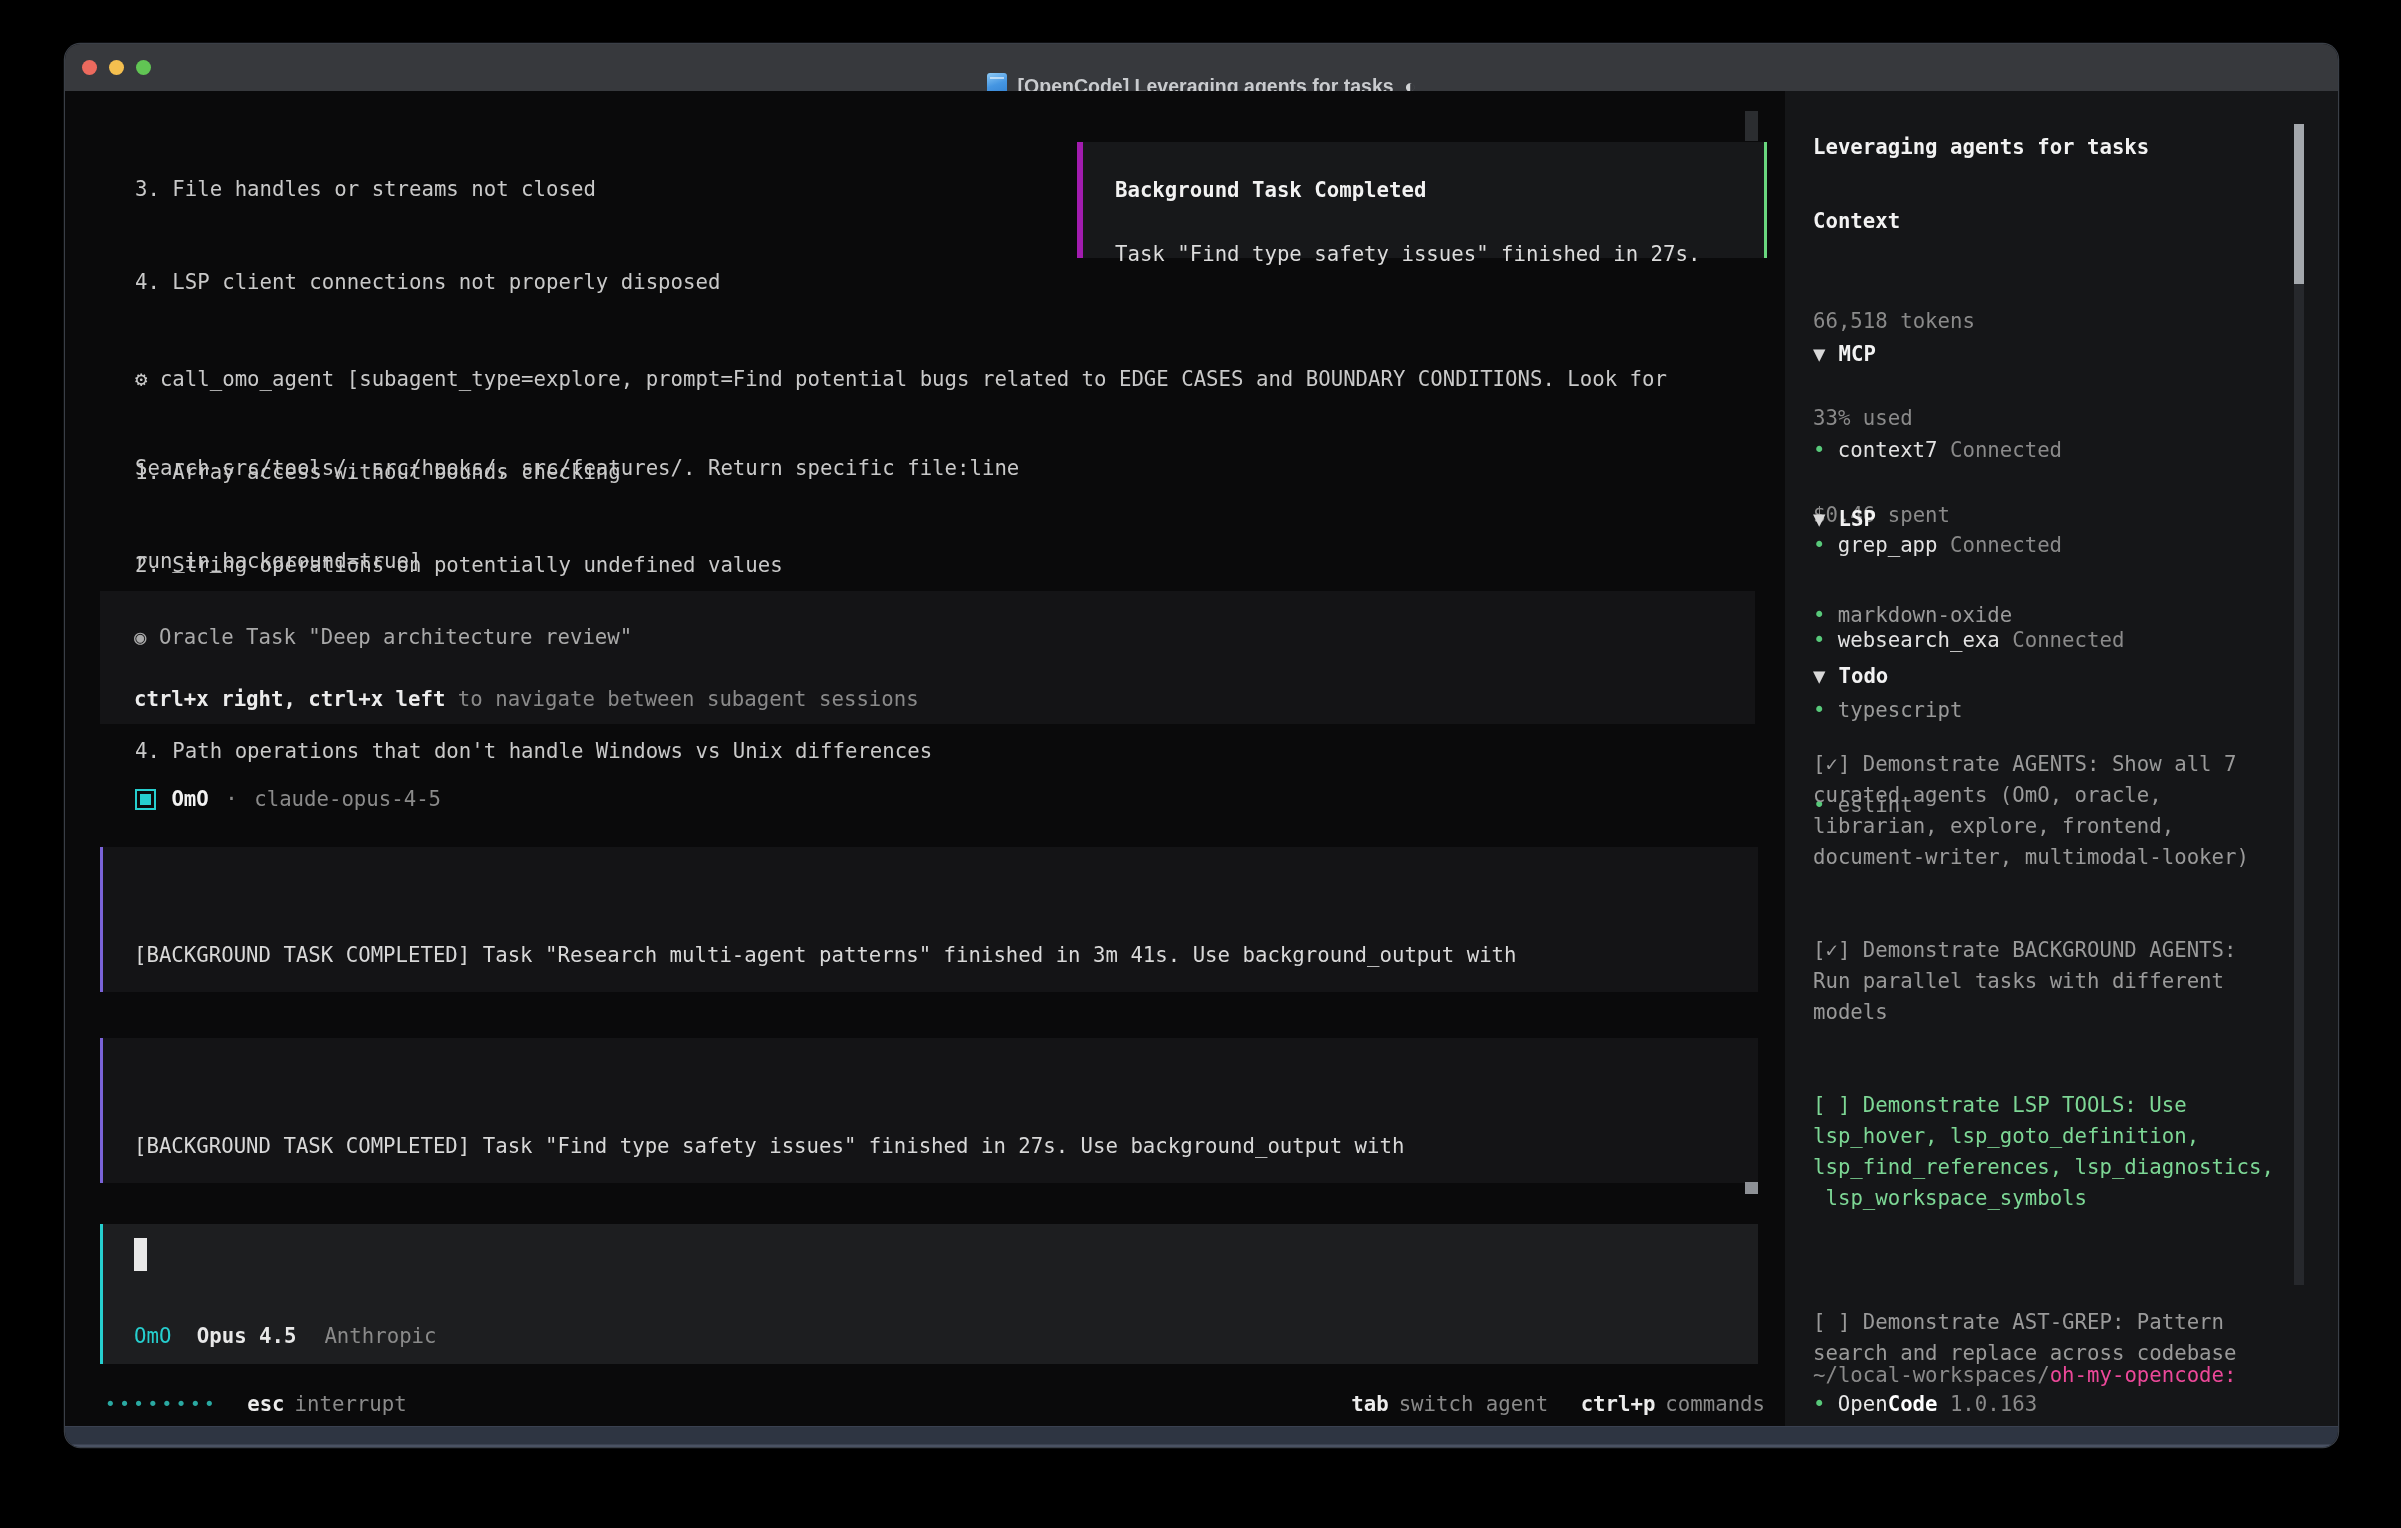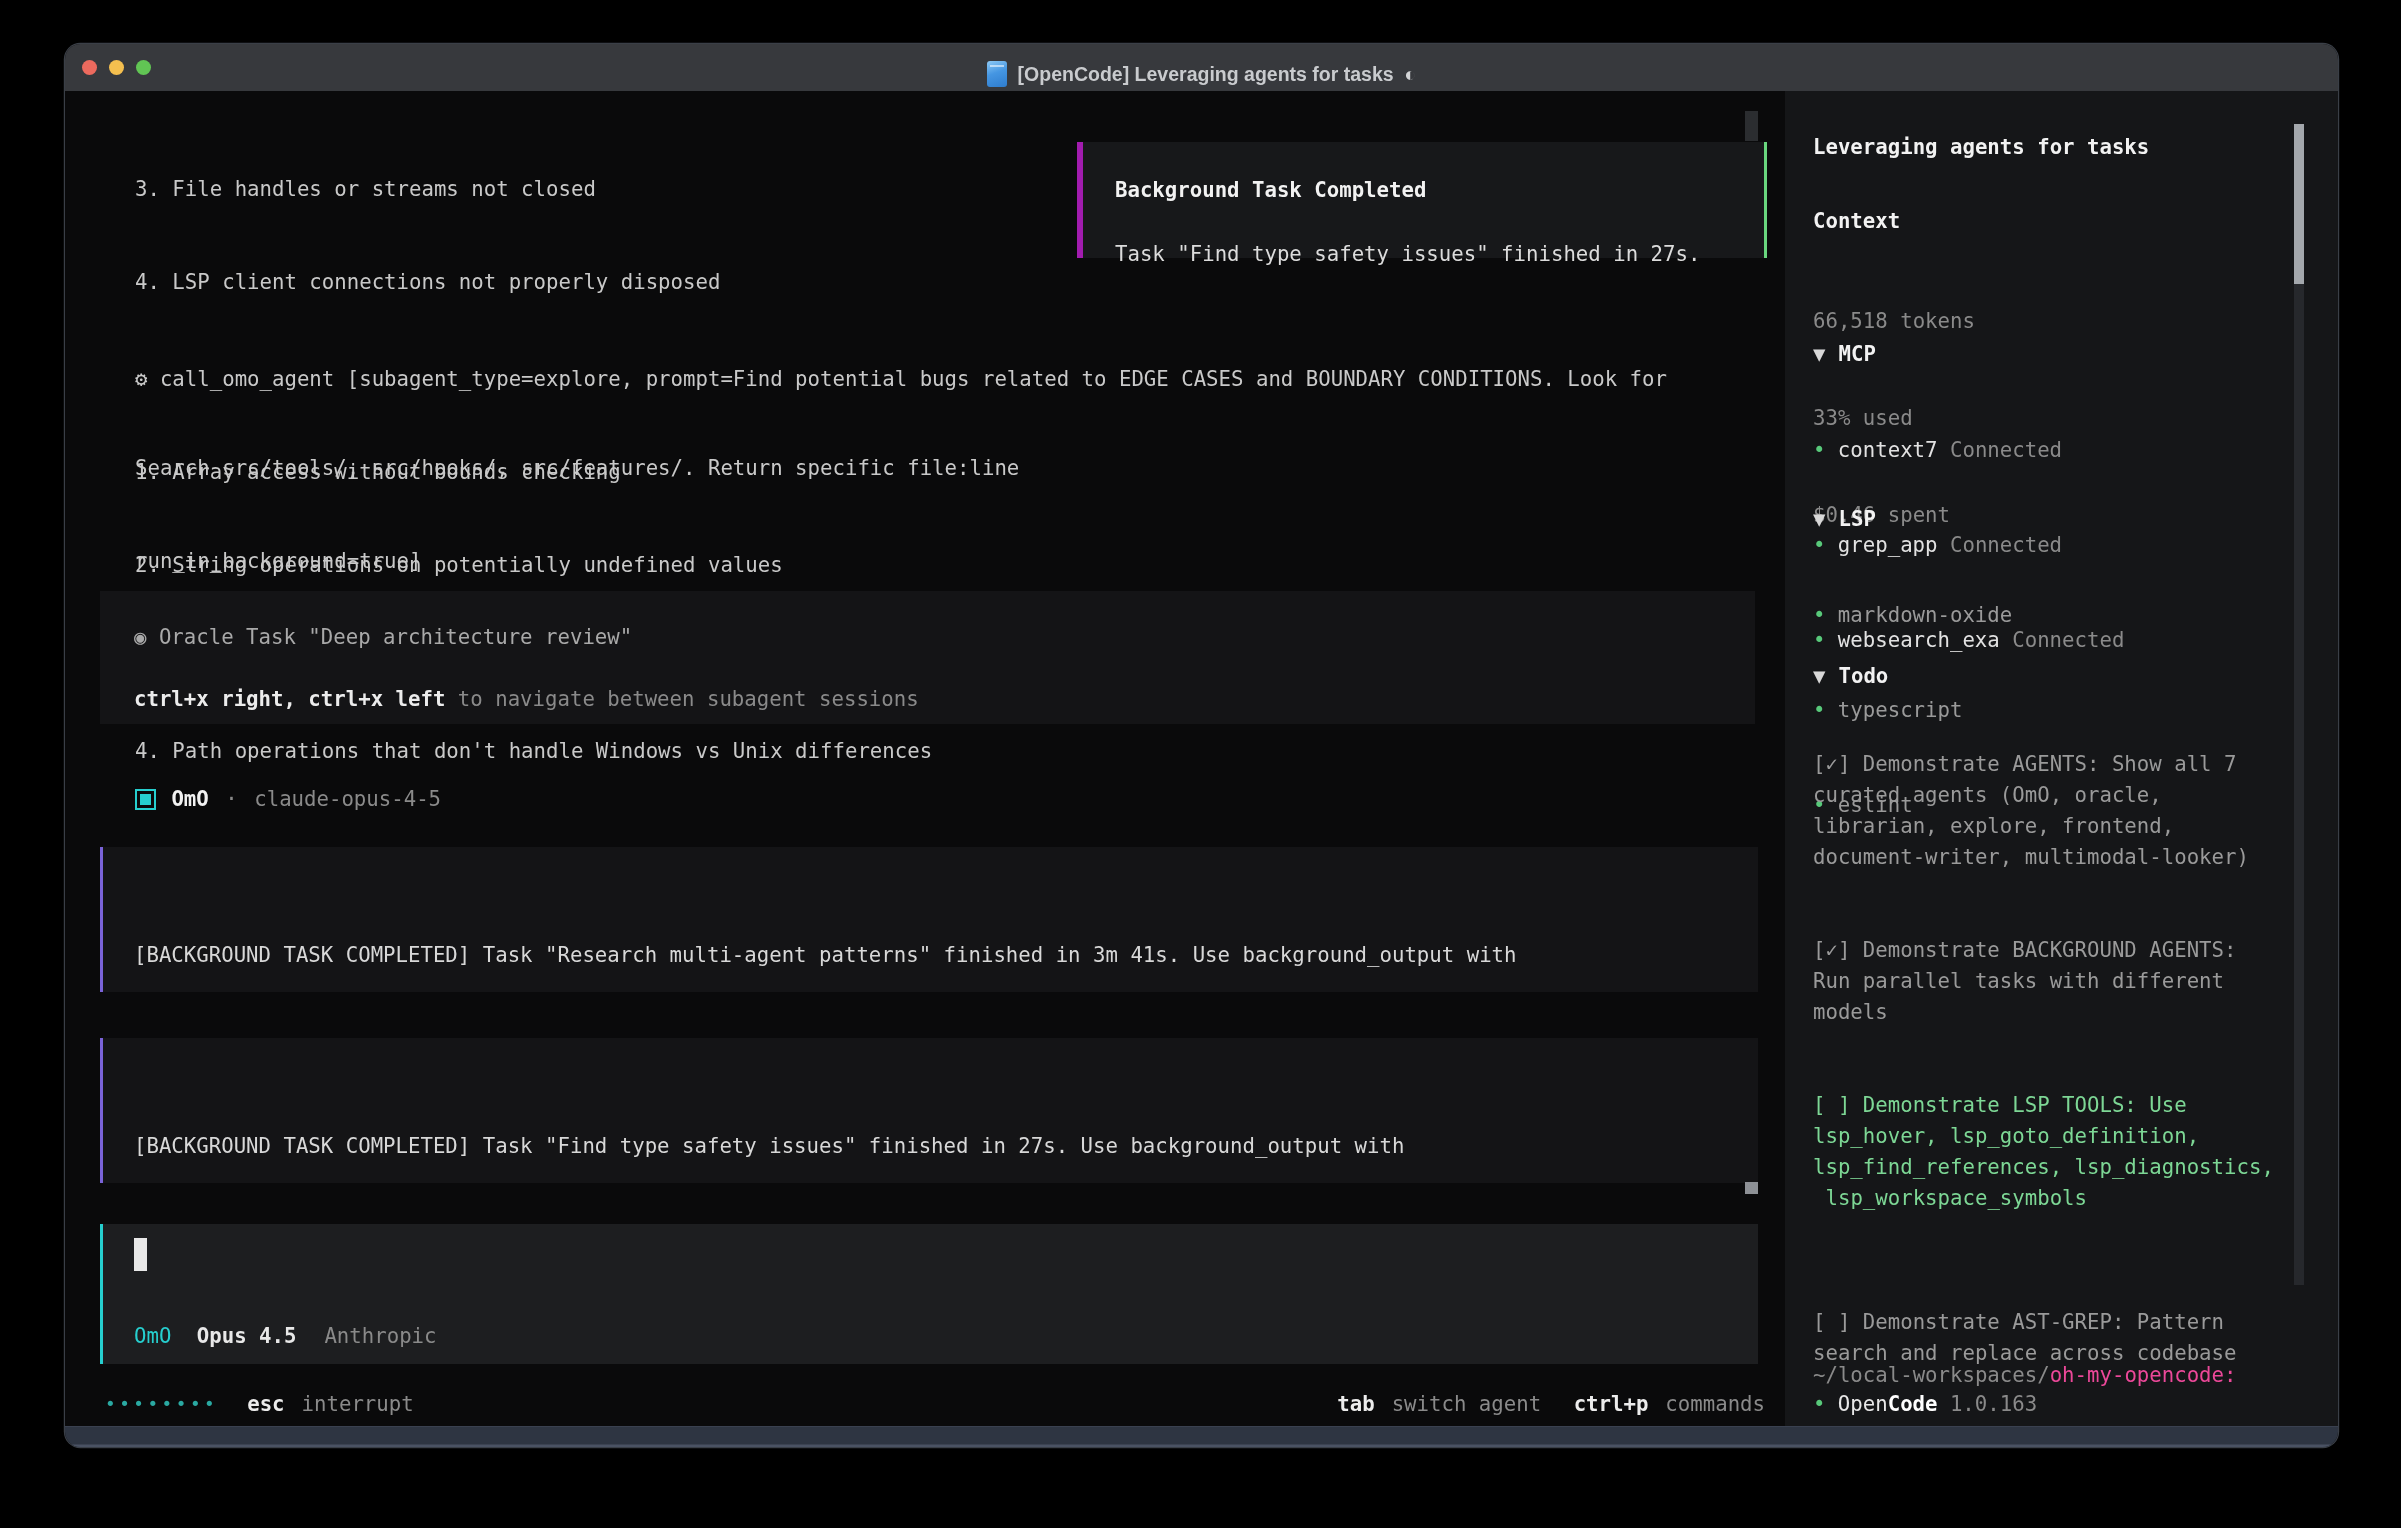--- a/index.html
+++ b/index.html
@@ -13,21 +13,21 @@
           border-radius:15.4px;overflow:hidden;
           box-shadow:0 0 0 1.2px #3a3f47,0 17.7px 47px rgba(0,0,0,.75);}
 
   
   .titlebar{position:absolute;left:0;top:0;right:0;height:47px;background:#37393d;}
   .lights{position:absolute;left:16.5px;top:16px;display:flex;gap:11.8px;}
   .light{width:15.4px;height:15.4px;border-radius:50%;}
   .light.red{background:#ec6a5e;}
   .light.yellow{background:#f4bf4f;}
   .light.green{background:#61c554;}
-  .titlewrap{position:absolute;left:0;right:0;top:0;height:60px;display:flex;align-items:center;
+  .titlewrap{position:absolute;left:0;right:0;top:12px;height:60px;display:flex;align-items:center;
              justify-content:center;gap:10.6px;color:#c9cbce;
              font-family:"Liberation Sans",sans-serif;font-size:19.5px;font-weight:bold;}
   .doc-icon{width:20px;height:26px;border-radius:3px;position:relative;
             background:linear-gradient(160deg,#8ecaf5 0%,#4596e2 45%,#2e7ccd 100%);}
   .doc-fold{position:absolute;left:3px;top:4.1px;width:14px;height:2.4px;background:rgba(255,255,255,.55);}
   .half-moon{font-weight:normal;color:#d2d4d6;}
 
   
   .wbody{position:absolute;top:47px;left:0;right:0;bottom:20px;display:flex;}
   .main{position:relative;flex:1;background:#0a0a0b;overflow:hidden;}
@@ -70,21 +70,21 @@
                border-left:3.5px solid #26cfcf;}
   .cursor{position:absolute;left:31px;top:14px;width:13px;height:33px;background:#e8e8e8;}
   .input-meta{position:absolute;left:31px;top:97px;height:31px;display:flex;align-items:center;}
   .im-agent{color:#26cfcf;margin-right:25.4px;}
   .im-model{color:#e8e8e8;font-weight:bold;margin-right:28px;}
   .im-provider{color:#8a8a8a;}
 
   .statusbar{position:absolute;left:40px;right:20px;top:1298px;height:31px;display:flex;align-items:center;}
   .dots{color:#2aa9a2;letter-spacing:3.5px;font-size:17.7px;margin-right:29px;}
   .key{color:#ececec;font-weight:bold;}
-  .keylabel{color:#8a8a8a;margin-left:17px;}
+  .keylabel{color:#8a8a8a;margin-left:10px;}
   .status-right{margin-left:auto;display:flex;align-items:center;}
   .gap55{margin-left:32.5px;}
 
   .sb-main-thumb1{position:absolute;left:1680px;top:20px;width:13px;height:30px;background:#2b2d30;}
   .sb-main-thumb2{position:absolute;left:1680px;top:1091px;width:13px;height:11.8px;background:#8e9196;}
 
   
   .sb-title{position:absolute;left:28px;top:41px;color:#f2f2f2;font-weight:bold;}
   .sb-h{color:#f2f2f2;font-weight:bold;}
   .tri{color:#d8d8d8;font-weight:normal;margin-right:13px;}

